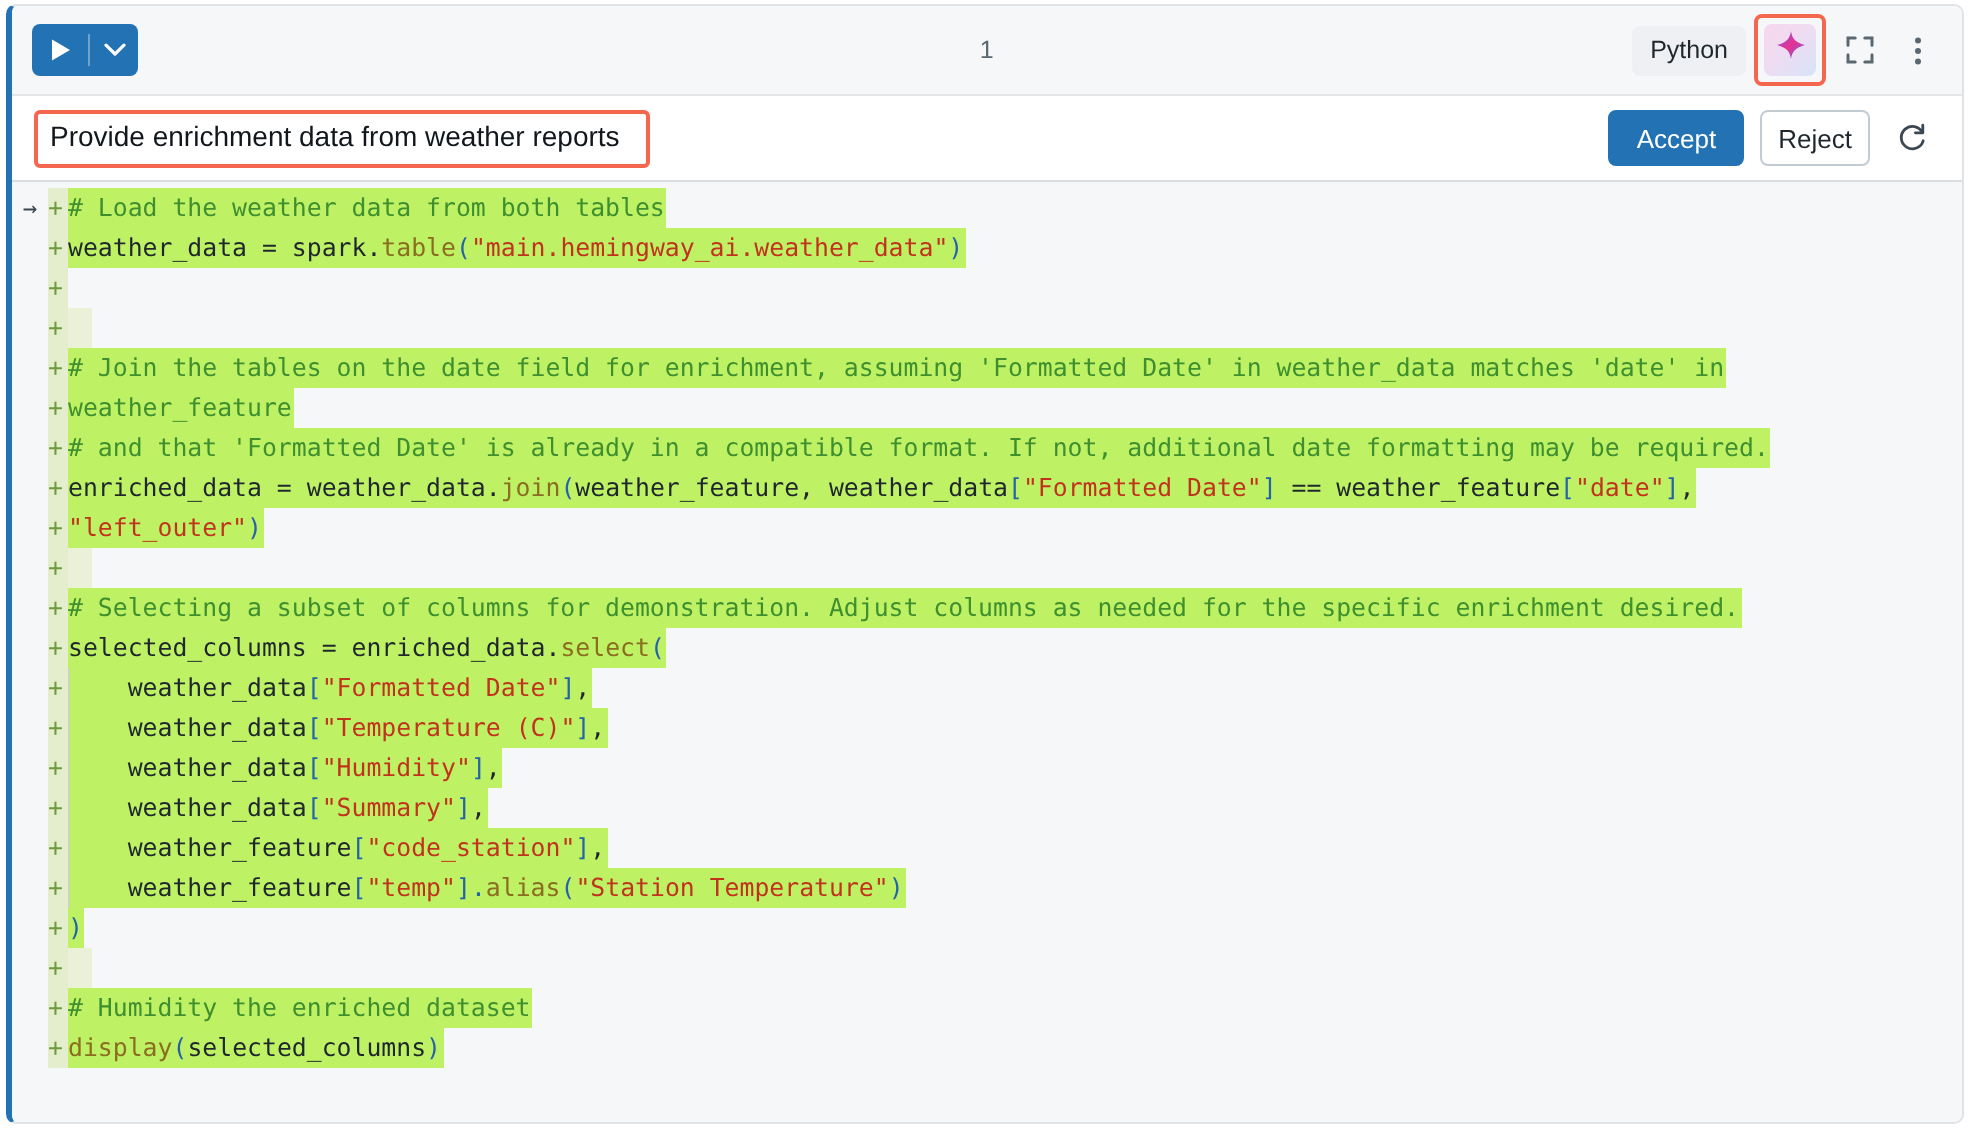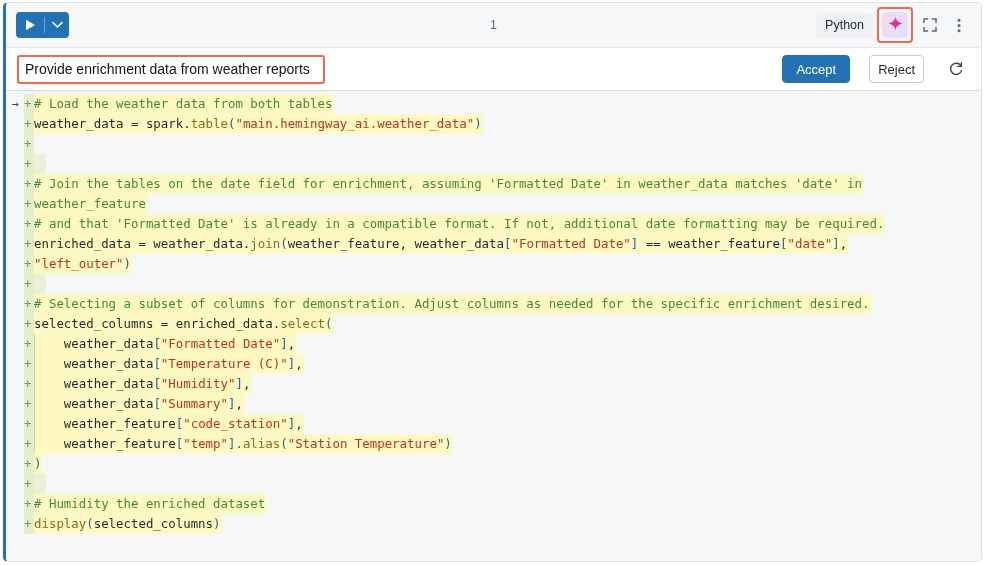--- a/index.html
+++ b/index.html
@@ -128,21 +128,21 @@
     font-family: "Liberation Sans", sans-serif;
     font-size: 14px;
     color: #11171c;
     width: 292px;
     padding: 0;
   }
   .prompt-actions {
     margin-left: auto;
     display: flex;
     align-items: center;
-    gap: 19px;
+    gap: 8px;
   }
   .btn-accept {
     height: 28px;
     padding: 0 13px;
     background: #2272b4;
     color: #fff;
     border: 1px solid #2272b4;
     border-radius: 4px;
     font-size: 13px;
     font-family: "Liberation Sans", sans-serif;
@@ -196,21 +196,21 @@
   .gut-plus {
     width: 10px;
     flex: 0 0 10px;
     color: #6f9a3e;
     text-align: left;
     line-height: 20px;
     background: #e4eecd;
   }
   .code-text {
     flex: 0 1 auto;
-    background: #fef9c3;
+    background: #bef264;
     padding-right: 1px;
     position: relative;
   }
   .code-text.empty { background: #eaf1d8; width: 12px; }
   .indent-guide {
     border-left: 1px solid #cdd6b2;
     display: inline-block;
     width: 1px;
     height: 20px;
     vertical-align: top;

